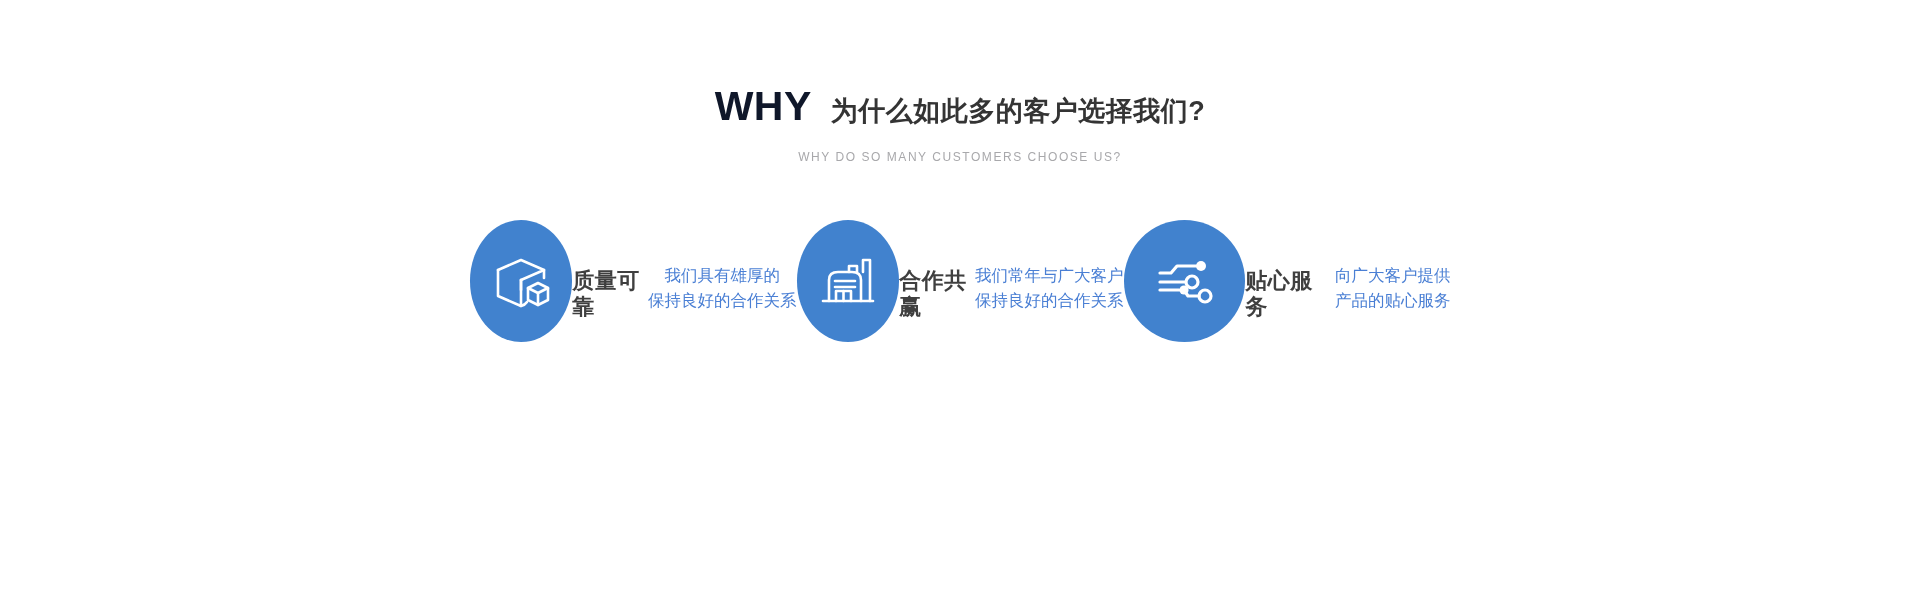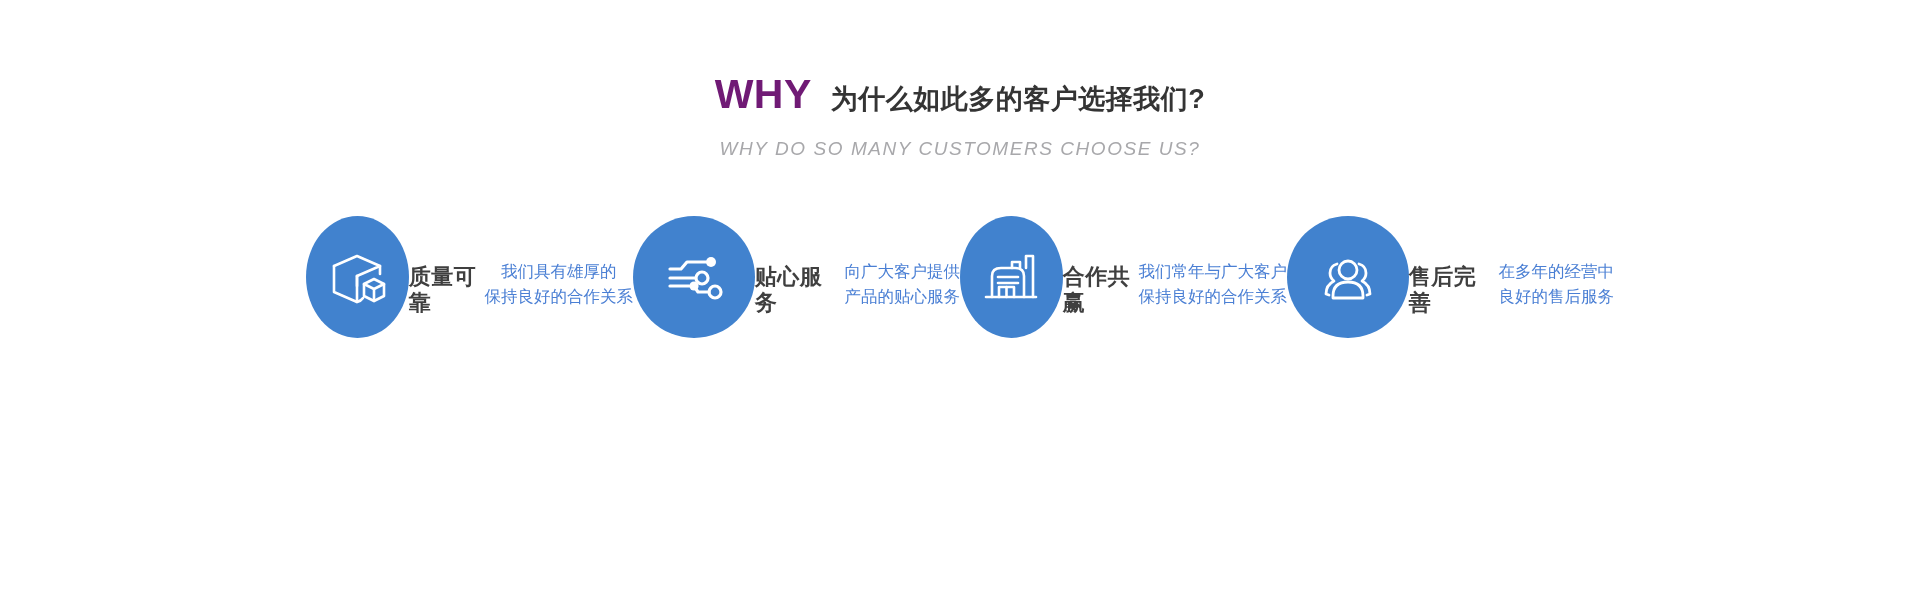--- a/index.html
+++ b/index.html
@@ -36,42 +36,42 @@
   .heading-row {
     display: flex;
     align-items: baseline;
     justify-content: center;
     white-space: nowrap;
   }
 
   .heading-why {
     font-size: 41px;
     font-weight: bold;
-    color: #701a75;
+    color: #0f172a;
     letter-spacing: 0.5px;
     line-height: 1;
+    margin-top: 12px;
   }
 
   .heading-cn {
     font-size: 27px;
     font-weight: bold;
     color: #343434;
     margin-left: 19px;
     letter-spacing: 0.5px;
     line-height: 1;
   }
 
   .subheading {
     margin-top: 23px;
-    font-size: 19px;
+    font-size: 12px;
     color: #a8a8ab;
     letter-spacing: 1.55px;
     font-weight: normal;
     white-space: nowrap;
-    font-style: italic;
   }
 
   
   .features {
     margin-top: 56px;
     display: flex;
     justify-content: center;
     align-items: flex-start;
     width: 1920px;
   }
@@ -150,73 +150,56 @@
       <div class="feature-title">质量可靠</div>
       <div class="feature-desc">
         <div>我们具有雄厚的</div>
         <div>保持良好的合作关系</div>
       </div>
     </div>
 
     <div class="feature">
       <div class="feature-circle">
         <span>
+          <svg width="66" height="66" viewBox="0 0 66 66" fill="none" stroke="#ffffff" stroke-width="2.6" stroke-linecap="round" stroke-linejoin="round">
+            <line x1="8" y1="53" x2="58" y2="53"></line>
+            <path d="M14 53 L14 32 q0 -8 9 -8 L37 24 q9 0 9 8 L46 53"></path>
+            <line x1="20" y1="33" x2="40" y2="33"></line>
+            <line x1="20" y1="39" x2="40" y2="39"></line>
+            <polyline points="21,53 21,43 36,43 36,53"></polyline>
+            <line x1="28.5" y1="43" x2="28.5" y2="53"></line>
+            <polyline points="34,24 34,18 42,18 42,24"></polyline>
+            <polyline points="48,24 48,12 55,12 55,53"></polyline>
+          </svg>
+        </span>
+      </div>
+      <div class="feature-title">合作共赢</div>
+      <div class="feature-desc">
+        <div>我们常年与广大客户</div>
+        <div>保持良好的合作关系</div>
+      </div>
+    </div>
+
+    <div class="feature">
+      <div class="feature-circle">
+        <span>
           <svg width="66" height="66" viewBox="0 0 66 66" fill="none" stroke="#ffffff" stroke-width="3.2" stroke-linecap="round" stroke-linejoin="round">
             <path d="M9 25 L20 25 L26 18 L45 18"></path>
             <circle cx="50" cy="18" r="5" fill="#ffffff" stroke="none"></circle>
             <line x1="9" y1="34" x2="34" y2="34"></line>
             <circle cx="41" cy="34" r="6"></circle>
             <line x1="9" y1="42" x2="28" y2="42"></line>
             <circle cx="33" cy="42" r="4.6" fill="#ffffff" stroke="none"></circle>
             <path d="M33 42 L37 48 L48 48"></path>
             <circle cx="54" cy="48" r="6"></circle>
           </svg>
         </span>
       </div>
       <div class="feature-title">贴心服务</div>
       <div class="feature-desc">
         <div>向广大客户提供</div>
         <div>产品的贴心服务</div>
       </div>
     </div>
 
-    <div class="feature">
-      <div class="feature-circle">
-        <span>
-          <svg width="66" height="66" viewBox="0 0 66 66" fill="none" stroke="#ffffff" stroke-width="2.6" stroke-linecap="round" stroke-linejoin="round">
-            <line x1="8" y1="53" x2="58" y2="53"></line>
-            <path d="M14 53 L14 32 q0 -8 9 -8 L37 24 q9 0 9 8 L46 53"></path>
-            <line x1="20" y1="33" x2="40" y2="33"></line>
-            <line x1="20" y1="39" x2="40" y2="39"></line>
-            <polyline points="21,53 21,43 36,43 36,53"></polyline>
-            <line x1="28.5" y1="43" x2="28.5" y2="53"></line>
-            <polyline points="34,24 34,18 42,18 42,24"></polyline>
-            <polyline points="48,24 48,12 55,12 55,53"></polyline>
-          </svg>
-        </span>
-      </div>
-      <div class="feature-title">合作共赢</div>
-      <div class="feature-desc">
-        <div>我们常年与广大客户</div>
-        <div>保持良好的合作关系</div>
-      </div>
-    </div>
-
-    <div class="feature">
-      <div class="feature-circle">
-        <span>
-          <svg width="66" height="66" viewBox="0 0 66 66" fill="none" stroke="#ffffff" stroke-width="2.8" stroke-linecap="round" stroke-linejoin="round">
-            <path d="M22 20 q-7 2 -7 9 q0 5 4 8 q-8 4 -8 13 L14 51"></path>
-            <path d="M44 20 q7 2 7 9 q0 5 -4 8 q8 4 8 13 L52 51"></path>
-            <circle cx="33" cy="26" r="9"></circle>
-            <path d="M18 52 q0 -14 15 -14 q15 0 15 14 L48 54 L18 54 Z"></path>
-          </svg>
-        </span>
-      </div>
-      <div class="feature-title">售后完善</div>
-      <div class="feature-desc">
-        <div>在多年的经营中</div>
-        <div>良好的售后服务</div>
-      </div>
-    </div>
 
   </div>
 </div>
 
 </body></html>

